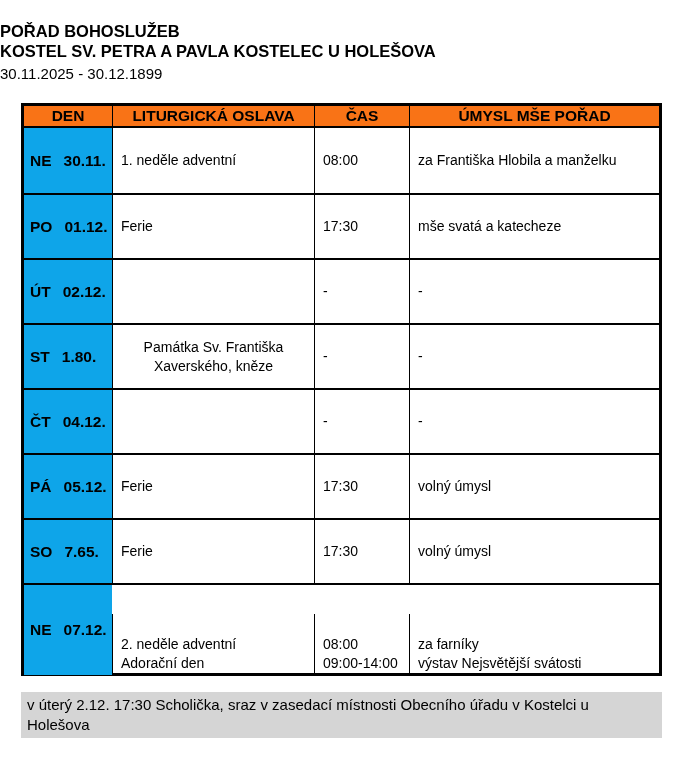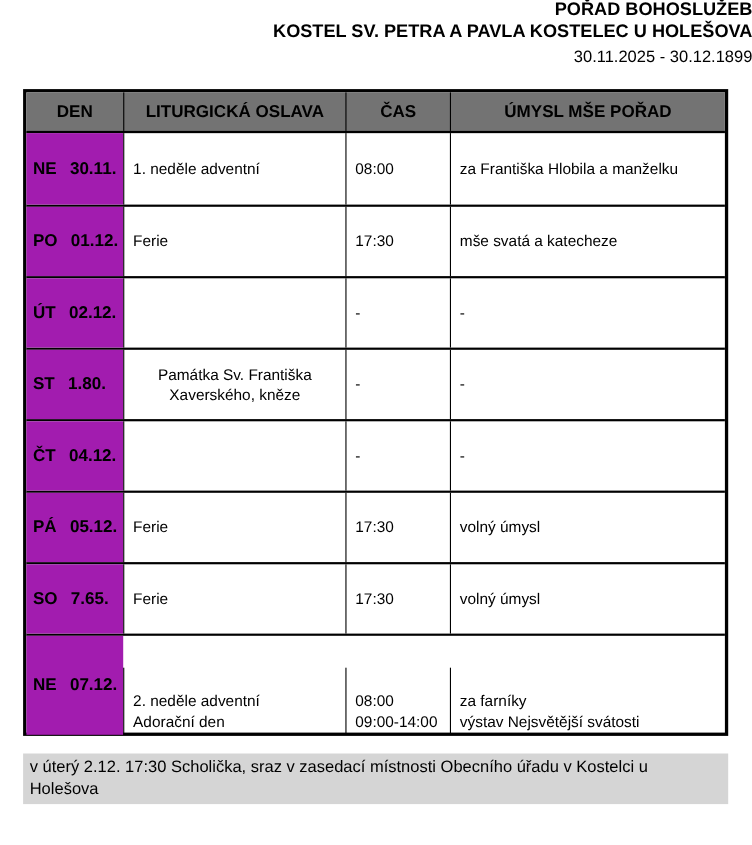--- a/index.html
+++ b/index.html
@@ -10,64 +10,65 @@
     width: 684px;
   }
   .page {
     position: relative;
     width: 684px;
     height: 768px;
     background: #ffffff;
     overflow: hidden;
   }
   .titles {
-    text-align: right;
+    padding-top: 22px;
+    text-align: left;
   }
   .title-line {
     font-weight: bold;
     font-size: 16.5px;
     line-height: 19.5px;
   }
   .date-range {
     font-size: 15px;
     line-height: 19px;
     margin-top: 3px;
   }
   .schedule-table {
     margin: 20px 0 0 21px;
     width: 641px;
     border: 3px solid #000000;
     background: #ffffff;
   }
   .thead {
     display: grid;
     grid-template-columns: 88px 202px 95px 1fr;
-    background: #737373;
+    background: #f97316;
     border-bottom: 2px solid #000000;
-    height: 37px;
+    height: 22px;
   }
   .th {
     font-weight: bold;
     font-size: 15.5px;
     display: flex;
     align-items: center;
     justify-content: center;
     overflow: hidden;
     white-space: nowrap;
   }
   .th + .th { border-left: 1.5px solid #000000; }
   .trow {
     display: grid;
     grid-template-columns: 88px 202px 95px 1fr;
     height: 65px;
   }
   .trow + .trow { border-top: 2px solid #000000; }
   .trow.double { height: 90px; }
   .td.day {
-    background: #a21caf;
+    background: #0ea5e9;
     font-weight: bold;
     font-size: 15.5px;
     display: flex;
     align-items: center;
     padding-left: 6px;
     gap: 12px;
     white-space: nowrap;
     overflow: hidden;
   }
   .td.cell {

